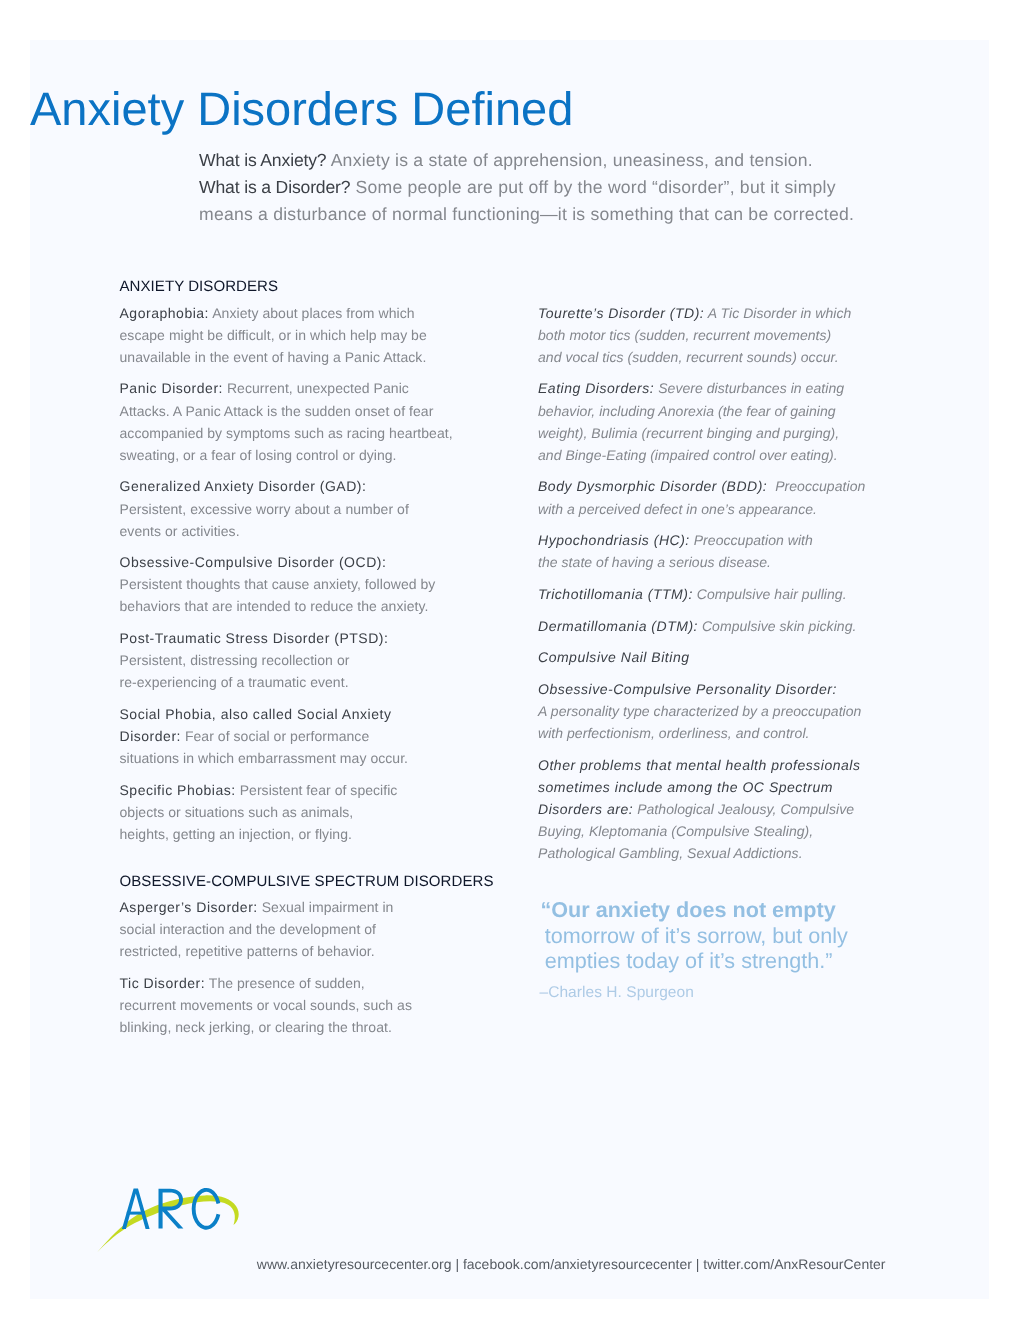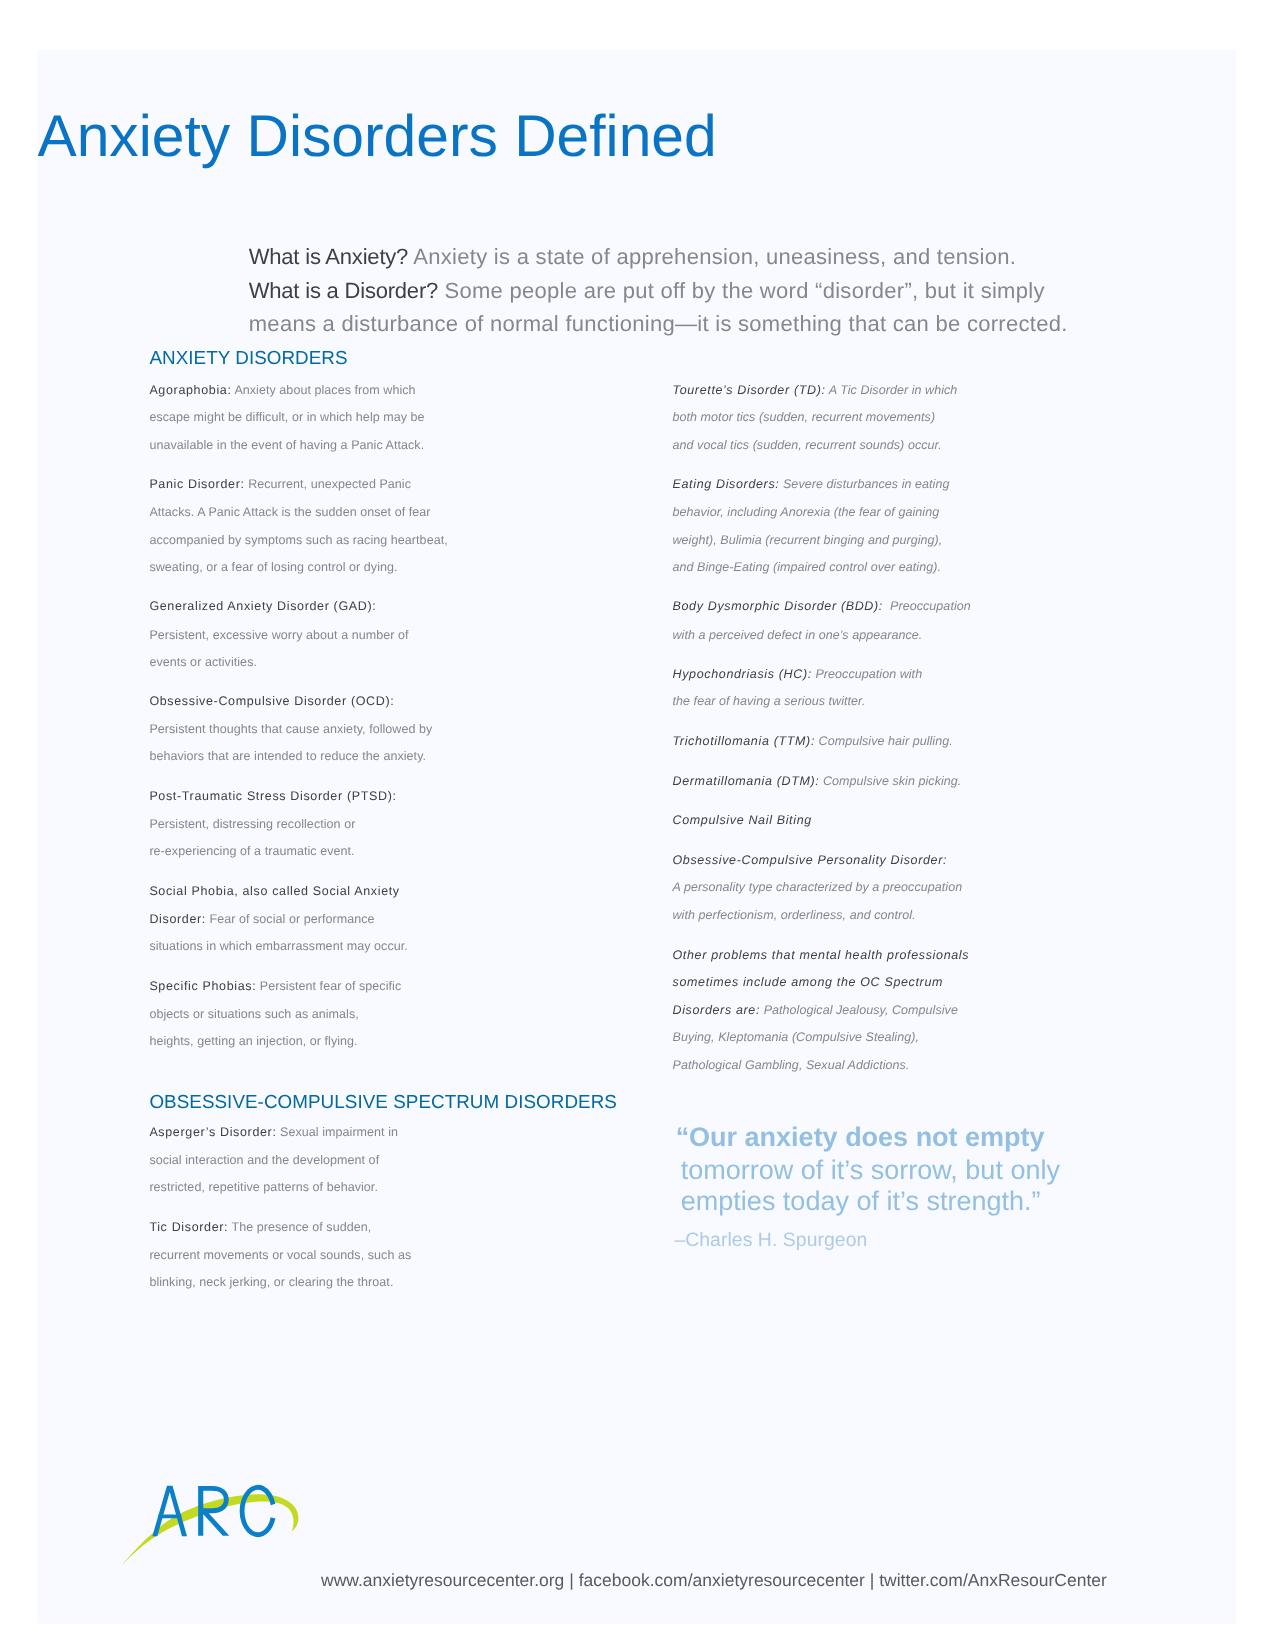--- a/index.html
+++ b/index.html
@@ -9,30 +9,30 @@
        text-rendering:geometricPrecision;}
   .page{position:absolute;left:30px;top:40px;width:959px;height:1259px;
         background:#f8faff;overflow:hidden;}
 
   .title,.intro,.col,.quote,.attrib,.footer-url{transform:translateZ(0);}
 
   .title{position:absolute;left:0;top:49px;width:959px;text-align:left;
          color:#0b73c4;font-size:47px;font-weight:400;line-height:40px;}
 
   .intro{position:absolute;left:169px;top:107px;width:720px;
-         font-size:17.6px;line-height:27px;letter-spacing:0.23px;color:#84878d;white-space:nowrap;margin-top:45px;}
+         font-size:17.6px;line-height:27px;letter-spacing:0.23px;color:#84878d;white-space:nowrap;}
   .intro .lead{color:#3c4047;letter-spacing:-0.16px;}
 
   .col{position:absolute;white-space:nowrap;}
   .col-left{left:89.5px;top:236.2px;}
   .col-right{left:508px;top:261.6px;font-style:italic;}
 
-  .sec-head{color:#0369a1;font-size:15.05px;margin:0 0 3.3px 0;line-height:22.1px;letter-spacing:0.05px;}
+  .sec-head{color:#0f172a;font-size:15.05px;margin:0 0 3.3px 0;line-height:22.1px;letter-spacing:0.05px;}
   .sec-gap{height:16px;}
-  .blk{font-size:10px;line-height:22.1px;color:#84878d;margin:0 0 9.6px 0;letter-spacing:0.05px;}
+  .blk{font-size:14px;line-height:22.1px;color:#84878d;margin:0 0 9.6px 0;letter-spacing:0.05px;}
   .blk .term{color:#3c4047;letter-spacing:0.52px;}
 
   .quote{position:absolute;left:510.5px;top:857px;
          color:#93bfe2;font-size:21.6px;line-height:25.6px;white-space:nowrap;}
   .quote .qline{padding-left:4.2px;}
   .quote .qline:first-child{padding-left:0;font-weight:bold;}
 
   .attrib{position:absolute;left:509.5px;top:944px;color:#aecbe6;font-size:15.5px;
           white-space:nowrap;letter-spacing:0.05px;}
 
@@ -60,21 +60,21 @@
       <div class="blk"><span class="term">Specific Phobias:</span><span> Persistent fear of specific</span><br><span>objects or situations such as animals,</span><br><span>heights, getting an injection, or flying.</span></div>
       <div class="sec-gap"></div>
       <div class="sec-head">OBSESSIVE-COMPULSIVE SPECTRUM DISORDERS</div>
       <div class="blk"><span class="term">Asperger’s Disorder:</span><span> Sexual impairment in</span><br><span>social interaction and the development of</span><br><span>restricted, repetitive patterns of behavior.</span></div>
       <div class="blk"><span class="term">Tic Disorder:</span><span> The presence of sudden,</span><br><span>recurrent movements or vocal sounds, such as</span><br><span>blinking, neck jerking, or clearing the throat.</span></div>
     </div>
   <div class="col col-right" id="colR">
       <div class="blk"><span class="term">Tourette’s Disorder (TD):</span><span> A Tic Disorder in which</span><br><span>both motor tics (sudden, recurrent movements)</span><br><span>and vocal tics (sudden, recurrent sounds) occur.</span></div>
       <div class="blk"><span class="term">Eating Disorders:</span><span> Severe disturbances in eating</span><br><span>behavior, including Anorexia (the fear of gaining</span><br><span>weight), Bulimia (recurrent binging and purging),</span><br><span>and Binge-Eating (impaired control over eating).</span></div>
       <div class="blk"><span class="term">Body Dysmorphic Disorder (BDD):</span><span> &nbsp;Preoccupation</span><br><span>with a perceived defect in one’s appearance.</span></div>
-      <div class="blk"><span class="term">Hypochondriasis (HC):</span><span> Preoccupation with</span><br><span>the fear of having a serious twitter.</span></div>
+      <div class="blk"><span class="term">Hypochondriasis (HC):</span><span> Preoccupation with</span><br><span>the state of having a serious disease.</span></div>
       <div class="blk"><span class="term">Trichotillomania (TTM):</span><span> Compulsive hair pulling.</span></div>
       <div class="blk"><span class="term">Dermatillomania (DTM):</span><span> Compulsive skin picking.</span></div>
       <div class="blk"><span class="term">Compulsive Nail Biting</span></div>
       <div class="blk"><span class="term">Obsessive-Compulsive Personality Disorder:</span><br><span>A personality type characterized by a preoccupation</span><br><span>with perfectionism, orderliness, and control.</span></div>
       <div class="blk"><span class="term">Other problems that mental health professionals</span><br><span class="term">sometimes include among the OC Spectrum</span><br><span class="term">Disorders are:</span><span> Pathological Jealousy, Compulsive</span><br><span>Buying, Kleptomania (Compulsive Stealing),</span><br><span>Pathological Gambling, Sexual Addictions.</span></div>
     </div>
   <div class="quote" id="quote">
       <div class="qline">“Our anxiety does not empty</div>
       <div class="qline">tomorrow of it’s sorrow, but only</div>
       <div class="qline">empties today of it’s strength.”</div>

